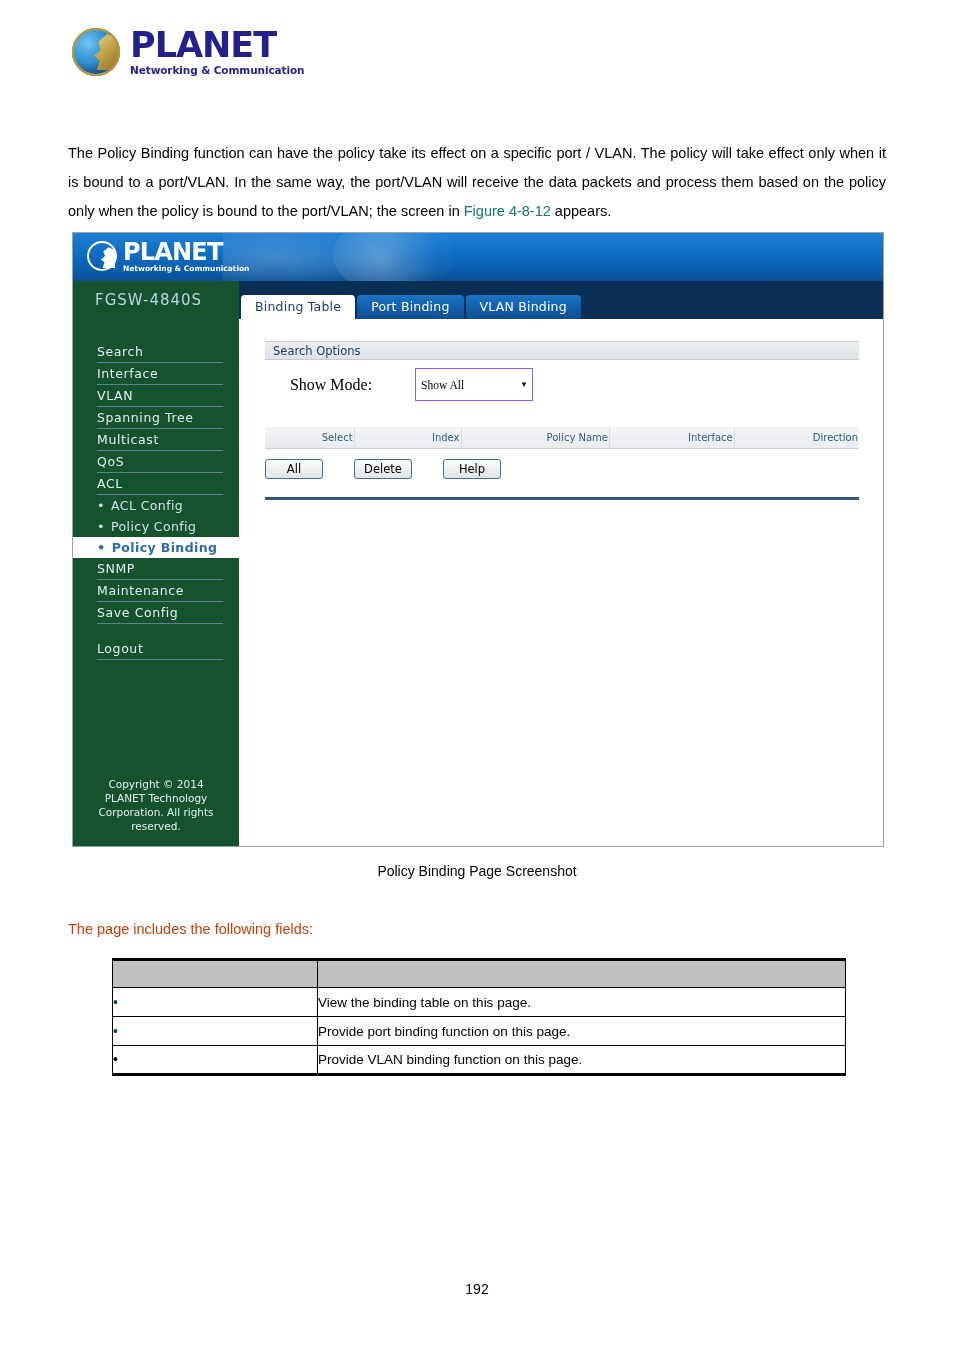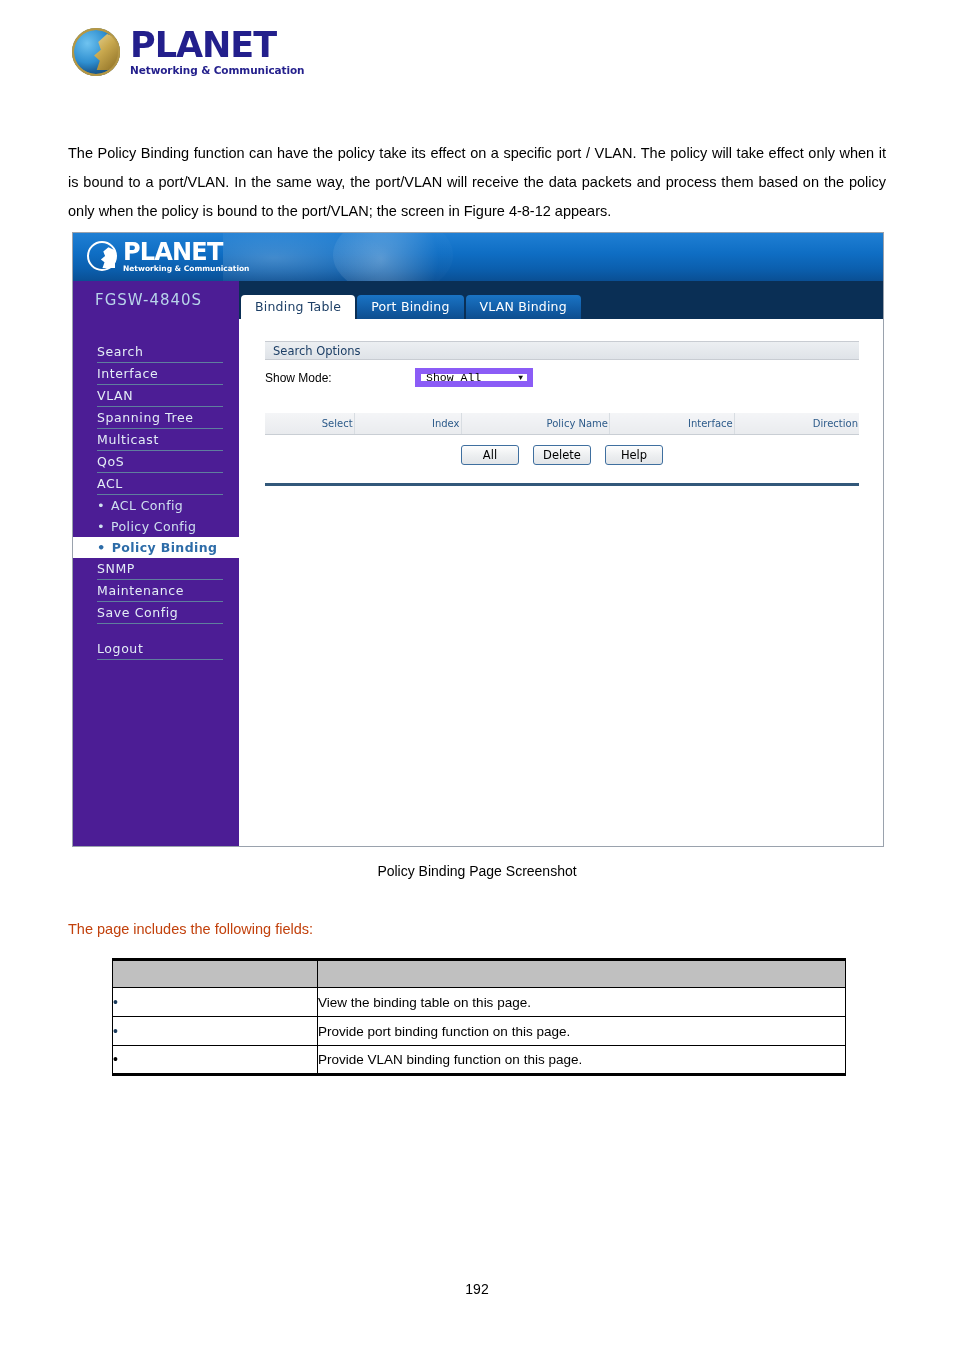--- a/index.html
+++ b/index.html
@@ -55,21 +55,21 @@
   }
 
   
   .para {
     position: absolute;
     left: 68px; top: 124px; width: 818px;
     font-size: 14.5px; color: #000;
     line-height: 29px;
     text-align: justify;
   }
-  .figref { color: #000000; }
+  .figref { color: #0f766e; }
 
   
   .shot {
     position: absolute;
     left: 72px; top: 232px;
     width: 812px; height: 615px;
     border: 1px solid #9aa2ad;
     background: #fff;
     overflow: hidden;
   }
@@ -113,21 +113,21 @@
   .mini-tag {
     font-family:"DejaVu Sans", sans-serif;
     font-weight:700; font-size:7.5px; color:#fff; margin-top:1px;
   }
 
   .shot-body { display:flex; height: 566px; }
 
   
   .side {
     width: 166px; flex: 0 0 166px;
-    background: #4c1d95;
+    background: #14532d;
     position: relative;
     color: #dbe7f2;
   }
   .model {
     height: 38px; display:flex; align-items:center;
     padding-left: 22px;
     font-size: 15px; letter-spacing: 1px;
     color: #b8d4ea;
     font-family:"DejaVu Sans", sans-serif;
   }
@@ -187,50 +187,50 @@
     height: 19px; line-height: 19px;
     padding-left: 8px;
     font-size: 11.5px; color:#1d3f66;
     font-family:"DejaVu Sans", sans-serif;
   }
   .form-row {
     display:flex; align-items:center;
     padding: 8px 0 4px 0;
   }
   .lbl {
-    width: 150px; text-align:left; padding-right: 18px;
-    font-size: 12px; color:#000;
-    font-family:Liberation Sans, sans-serif;
+    width: 150px; text-align:center; padding-right: 18px;
+    font-size: 16px; color:#000;
+    font-family:Liberation Serif, serif;
   }
   .sel {
-    width: 118px; height: 19px;
-    border:6px solid #8b5cf6; background:#fff;
+    width: 118px; height: 33px;
+    border:1px solid #8b5cf6; background:#fff;
     display:flex; align-items:center; justify-content:space-between;
     padding: 0 4px 0 5px;
     font-size: 11.5px; color:#000;
-    font-family:Liberation Mono, monospace;
+    font-family:Liberation Serif, serif;
   }
   .caret { font-size: 8px; color:#111; }
 
   .tbl-wrap { margin-top: 22px; }
   .bind-tbl { width: 100%; border-collapse: collapse; }
   .bind-tbl th {
     background: linear-gradient(180deg,#f4f5f7 0%, #e9ebee 100%);
     border-bottom: 1px solid #c9ced4;
     border-right: 1px solid #d8dde2;
     font-weight: 400;
     font-size: 10px; color:#2d5b8a;
     height: 21px;
     font-family:"DejaVu Sans", sans-serif;
     text-align:right;
   }
   .bind-tbl th:last-child { border-right: none; margin-top: 40px; }
 
   .btn-row {
-    display:flex; justify-content:center; gap:14px;
+    display:flex; gap:31px;
     margin-top: 10px;
   }
   .btn {
     min-width: 58px; height: 20px;
     border:1px solid #3f6f9f; border-radius: 3px;
     background: linear-gradient(180deg,#fdfdfd 0%, #eceef0 55%, #e2e5e8 100%);
     font-size: 11.5px; color:#000;
     display:flex; align-items:center; justify-content:center;
     font-family:"DejaVu Sans", sans-serif;
   }
@@ -338,20 +338,26 @@
             <span>Policy Binding</span>
           </div>
 
           <div class="m-item">SNMP</div>
           <div class="m-item">Maintenance</div>
           <div class="m-item">Save Config</div>
           <div class="m-gap"></div>
           <div class="m-item">Logout</div>
         </div>
 
+        <div class="copyright">
+          <div>Copyright © 2014</div>
+          <div>PLANET Technology</div>
+          <div>Corporation. All rights</div>
+          <div>reserved.</div>
+        </div>
       </div>
 
       <div class="main">
 
         <div class="tabbar">
           <div class="tab active">Binding Table</div>
           <div class="tab">Port Binding</div>
           <div class="tab">VLAN Binding</div>
         </div>
 

